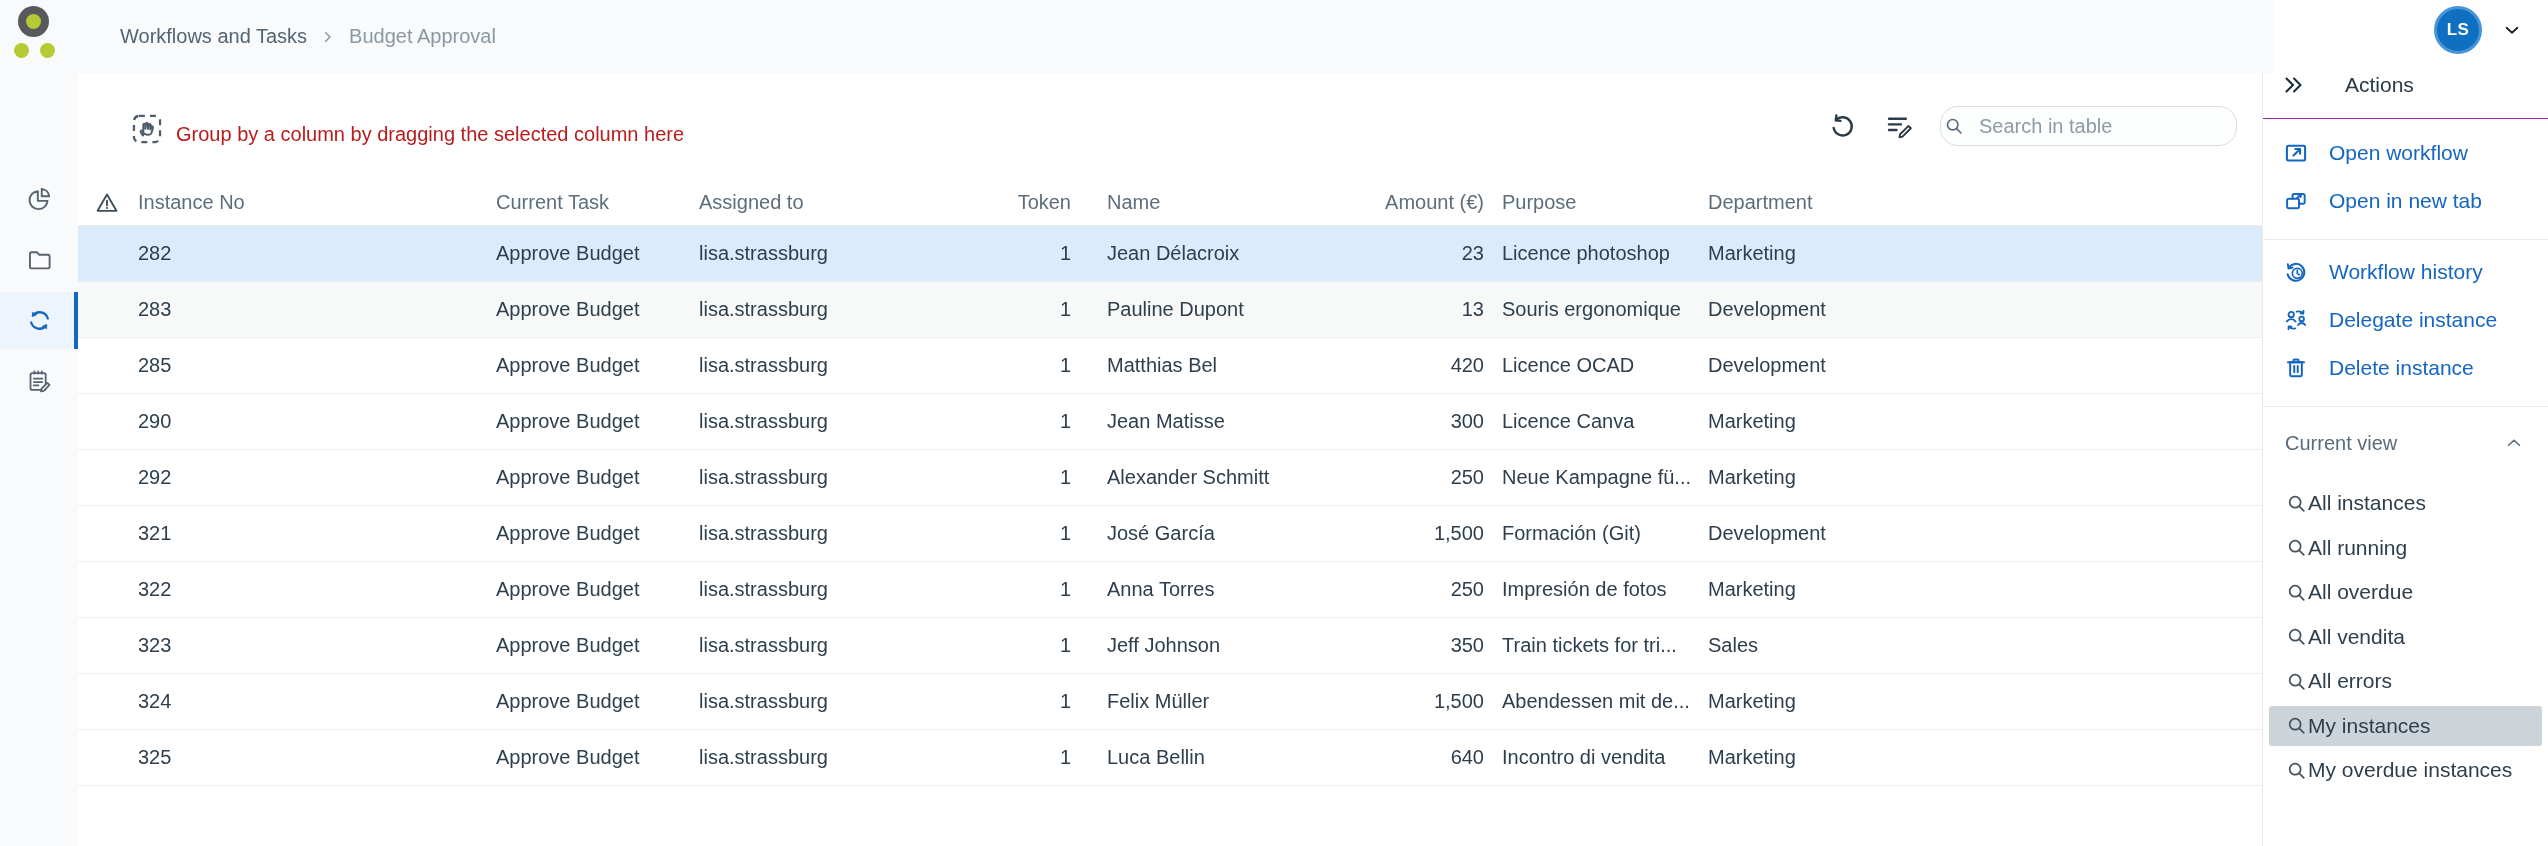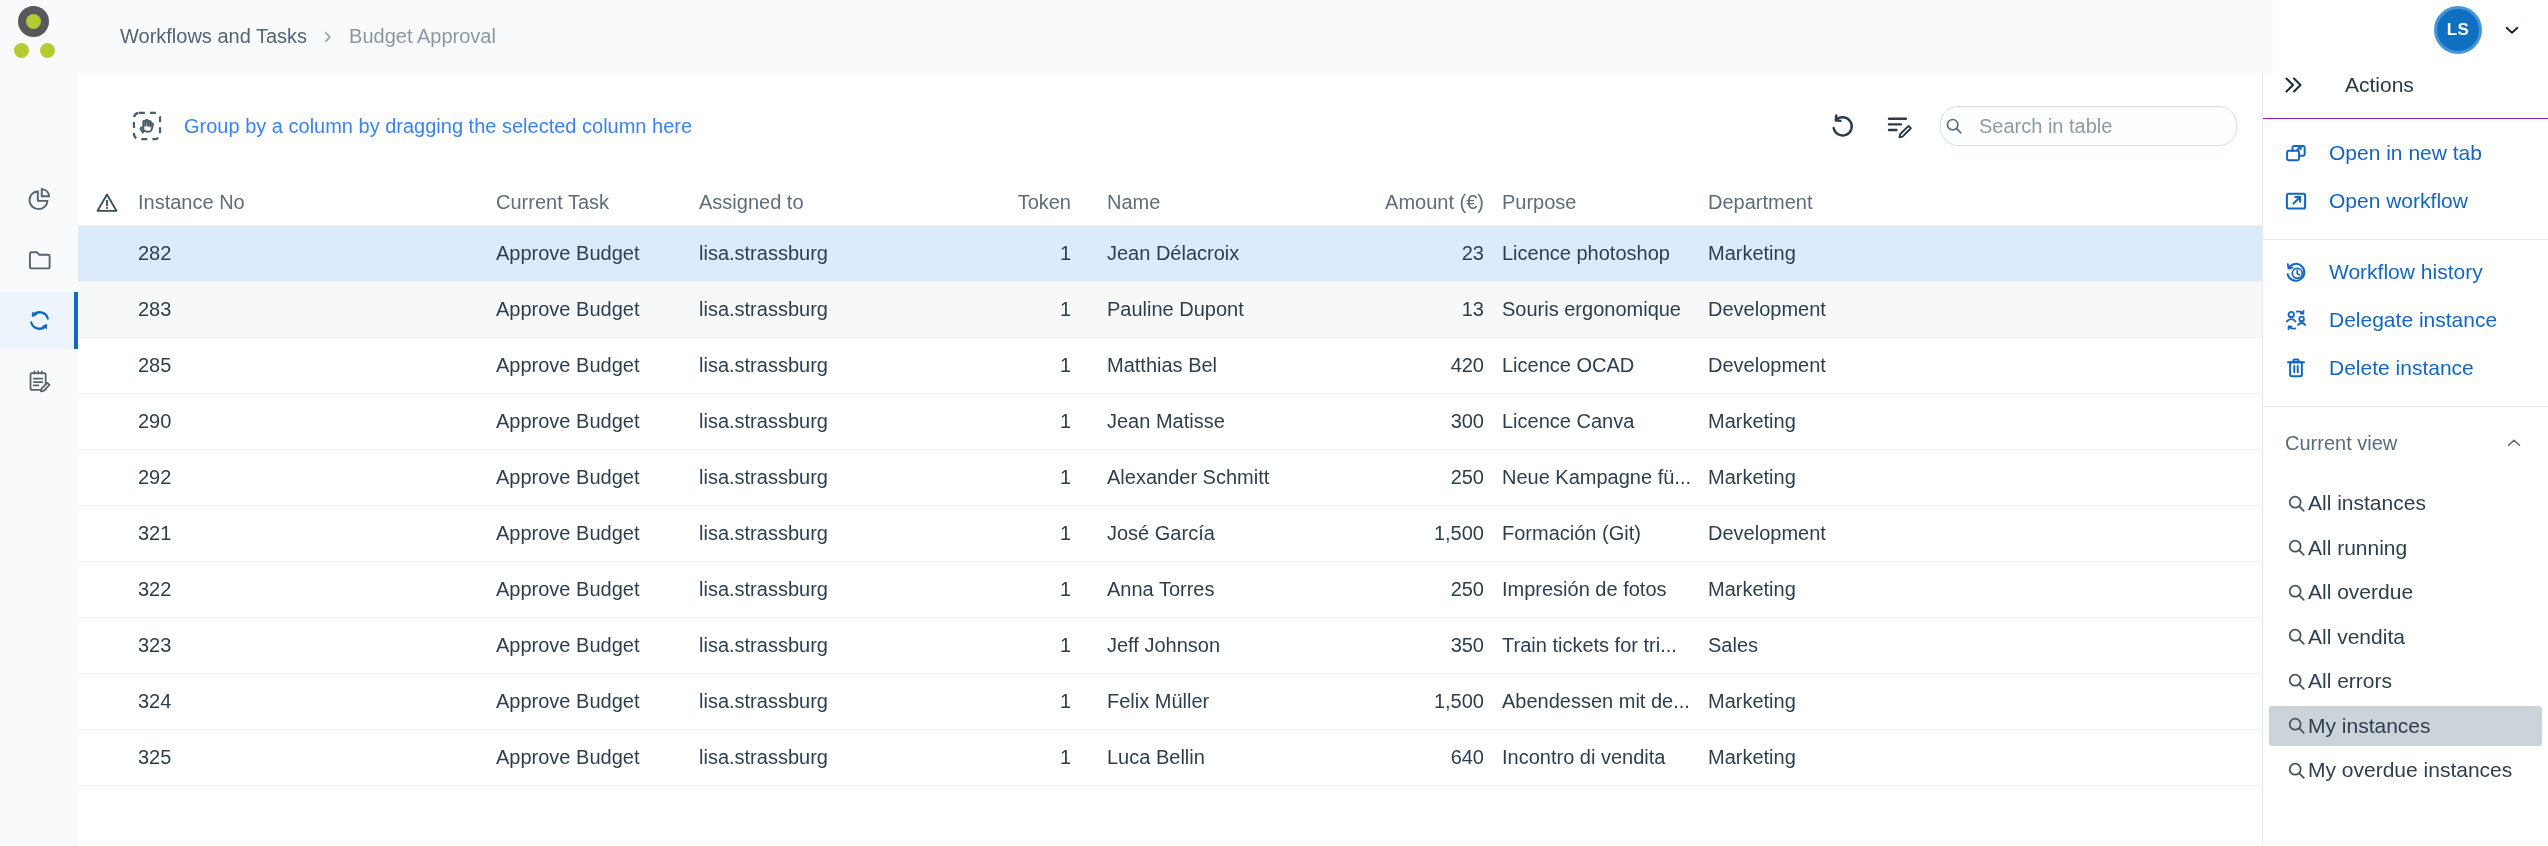--- a/index.html
+++ b/index.html
@@ -35,22 +35,22 @@
            box-sizing:border-box;padding-top:97px;display:flex;flex-direction:column;gap:4px}
   .side-item{position:relative;height:57px;display:flex;align-items:center;justify-content:center;
              color:#57646f;background:none;border:none;cursor:pointer;padding:0}
   .side-item .icon{width:27px;height:27px}
   .side-item.active{background:#edf4fc;color:#1467c1}
   .side-item.active::after{content:"";position:absolute;right:0;top:0;bottom:0;width:4px;background:#1467c1}
 
   
   .content{position:absolute;left:78px;top:73px;width:2184px;bottom:0;background:#fff}
   .toolbar{position:relative;height:107px}
-  .groupby{position:absolute;left:52px;top:33px;height:40px;display:flex;align-items:center;gap:20px;
-           color:#3b82f6;font-size:20px;background:none;border:none;cursor:default;padding:0}
+  .groupby{position:absolute;left:52px;top:33px;height:40px;display:flex;align-items:flex-end;gap:12px;
+           color:#b91c1c;font-size:20px;background:none;border:none;cursor:default;padding:0}
   .groupby .icon{width:34px;height:34px;color:#4c5d6b}
   .tool-actions{position:absolute;right:25px;top:33px;display:flex;align-items:center;gap:26px}
   .icon-btn{width:30px;height:30px;color:#2c3b48;background:none;border:none;padding:0;cursor:pointer}
   .searchbox{width:297px;height:40px;border:1px solid #d8dcdf;border-radius:18px;background:#fdfefe;
              display:flex;align-items:center;gap:12px;padding:0 2px;box-sizing:border-box}
   .searchbox .icon{width:22px;height:22px;color:#5a6b79}
   .searchbox input{border:none;outline:none;background:transparent;font-size:20px;color:#2e3e4c;width:100%}
   .searchbox input::placeholder{color:#8e9aa5}
 
   table.grid{width:2184px;border-collapse:collapse;table-layout:fixed}
@@ -368,39 +368,39 @@
           <path d="M13 5.5L19.5 12 13 18.5"></path>
         </svg>
       </button>
     <span class="panel-title">Actions</span>
   </div>
 
   <div class="action-group">
 
       <button class="action-item">
         <span class="icon">
+          <svg viewBox="0 0 24 24" fill="none" stroke="currentColor" stroke-width="1.9" stroke-linecap="round" stroke-linejoin="round">
+            <rect x="3.6" y="5.3" width="16.8" height="13.6" rx="1.4"></rect>
+            <path d="M9.7 14.4l5.9-5.9"></path>
+            <path d="M11.4 8.3h4.4v4.4"></path>
+          </svg>
+        </span>
+        <span>Open workflow</span>
+      </button>
+
+      <button class="action-item">
+        <span class="icon">
           <svg viewBox="0 0 24 24" fill="none" stroke="currentColor" stroke-width="1.8" stroke-linecap="round" stroke-linejoin="round">
             <rect x="3.8" y="10" width="11" height="8.6" rx="1.4"></rect>
             <path d="M8.8 10V7a1.4 1.4 0 0 1 1.4-1.4h8.4A1.4 1.4 0 0 1 20 7v6.2a1.4 1.4 0 0 1-1.4 1.4h-3.8"></path>
             <path d="M12.9 9.3l3.3-3.3"></path>
             <path d="M13.8 5.9h2.5v2.5"></path>
           </svg>
         </span>
         <span>Open in new tab</span>
-      </button>
-
-      <button class="action-item">
-        <span class="icon">
-          <svg viewBox="0 0 24 24" fill="none" stroke="currentColor" stroke-width="1.9" stroke-linecap="round" stroke-linejoin="round">
-            <rect x="3.6" y="5.3" width="16.8" height="13.6" rx="1.4"></rect>
-            <path d="M9.7 14.4l5.9-5.9"></path>
-            <path d="M11.4 8.3h4.4v4.4"></path>
-          </svg>
-        </span>
-        <span>Open workflow</span>
       </button>
     </div>
   <hr class="pdivider">
   <div class="action-group g2">
 
       <button class="action-item">
         <span class="icon">
           <svg viewBox="0 0 24 24" fill="none" stroke="currentColor" stroke-linecap="round" stroke-linejoin="round">
             <path stroke-width="1.8" d="M5.2 8.3A7.8 7.8 0 1 1 4.3 14"></path>
             <path stroke-width="1.8" d="M4.5 4.8l.6 3.9 3.8-.8"></path>

